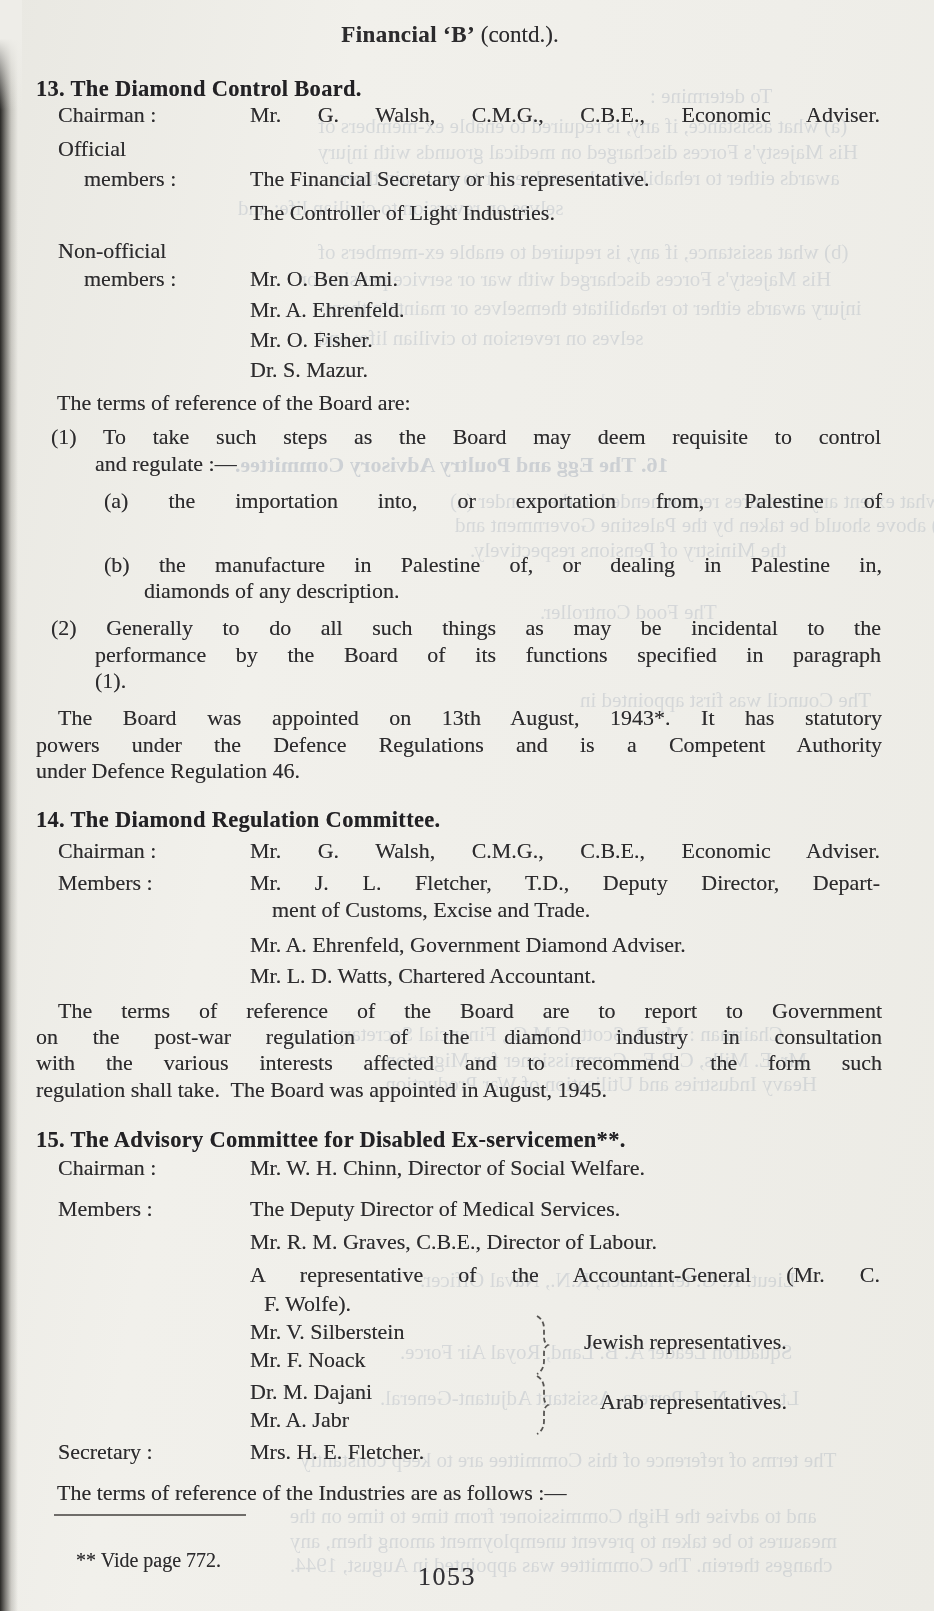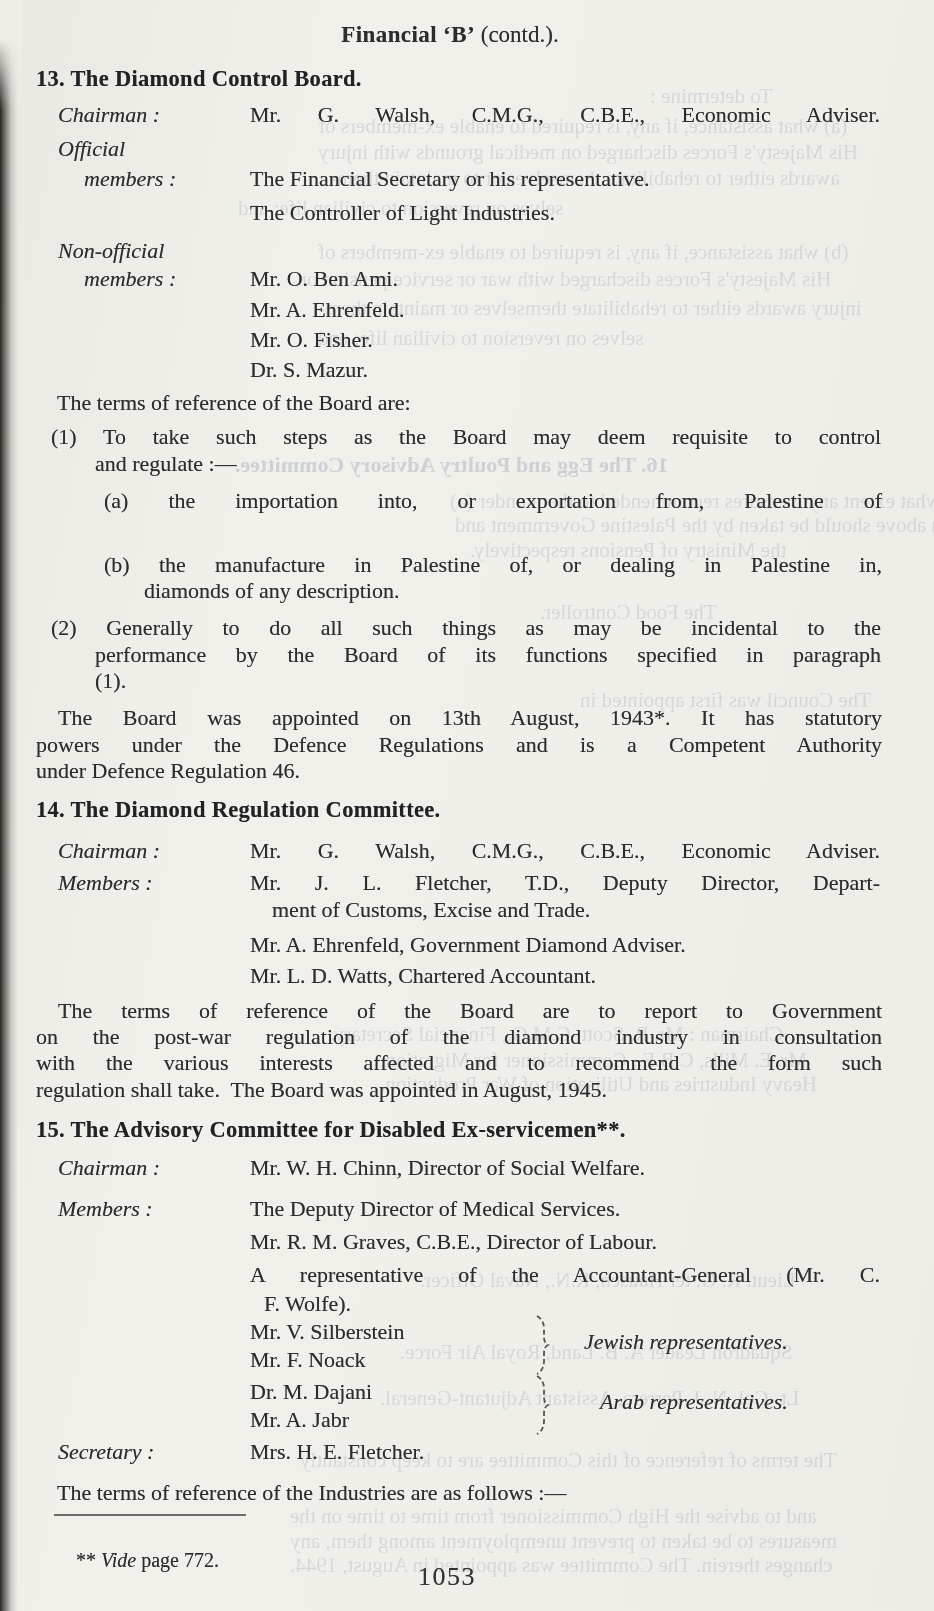--- a/index.html
+++ b/index.html
@@ -13,22 +13,22 @@
   .spine {
     position:absolute; left:0; top:0; bottom:0; width:18px;
     background:linear-gradient(to right, rgba(24,23,21,.92) 0%, rgba(48,46,42,.6) 30%, rgba(95,92,84,.25) 62%, rgba(120,118,110,0) 100%);
   }
   .spine-fade {
     position:absolute; left:0; top:0; width:22px; height:110px;
     background:linear-gradient(to bottom, #eeede8 0%, #eeede8 35%, rgba(238,237,232,0) 100%);
   }
   .line { position:absolute; font-size:22px; line-height:26px; white-space:pre; }
   .j { white-space:normal; text-align:justify; text-align-last:justify; }
-  .it { font-style:italic; }
-  .heading { position:absolute; font-size:22.5px; line-height:26px; font-weight:bold; letter-spacing:.3px; color:#222124; white-space:pre; }
+  .it { }
+  .heading { position:absolute; font-size:22.5px; line-height:26px; font-weight:bold; letter-spacing:.3px; color:#222124; white-space:pre;margin-top:10px; }
   .title { position:absolute; top:22px; left:0; width:900px; text-align:center; font-size:23px; }
   .title .tb { font-weight:bold; letter-spacing:.4px; }
   .fn { font-size:20px; }
   .rule { position:absolute; left:54px; top:1514px; width:192px; border-top:2px solid rgba(55,52,50,.7); }
   .pageno { position:absolute; left:0; top:1562px; width:894px; text-align:center; font-size:26px; letter-spacing:1.5px; color:#333236; }
   .bleed {
     position:absolute; transform:scaleX(-1);
     color:#70819b; opacity:.20; filter:blur(.4px);
     font-size:21px; white-space:pre; text-shadow:none;
   }

